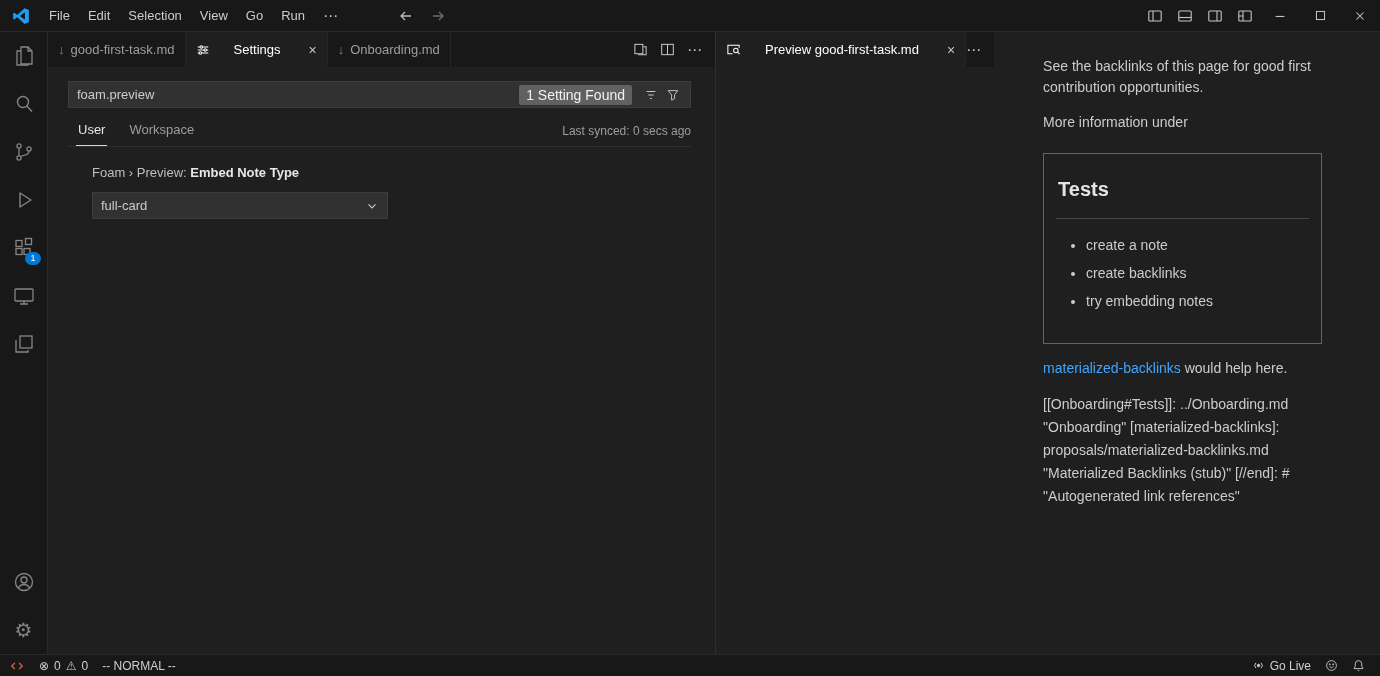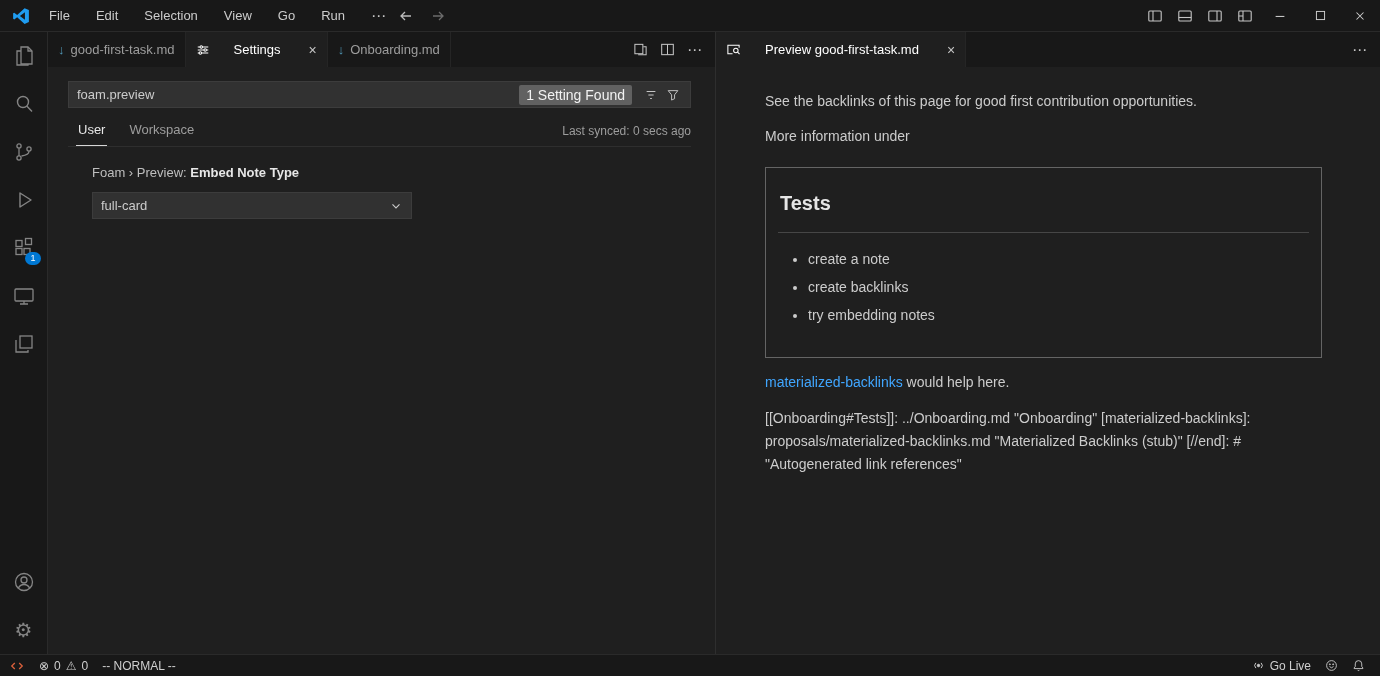--- a/index.html
+++ b/index.html
@@ -10,21 +10,21 @@
   body{
     width:1380px;height:676px;background:#1f1f1f;color:#cccccc;
     font-family:"Liberation Sans","DejaVu Sans",sans-serif;font-size:13px;
   }
   svg{display:block;}
 
   
   .titlebar{height:32px;background:#181818;border-bottom:1px solid #2a2a2a;
     display:flex;align-items:center;position:relative;color:#cccccc;}
   .logo{margin:0 10px 0 12px;}
-  .menus{display:flex;height:100%;align-items:center;gap:8px;}
+  .menus{display:flex;height:100%;align-items:center;}
   .menu-item{padding:0 9px;height:100%;display:flex;align-items:center;font-size:13px;color:#cccccc;}
   .nav-arrows{position:absolute;left:398px;top:0;height:32px;display:flex;align-items:center;gap:16px;}
   .nav-back{color:#bbbbbb;} .nav-fwd{color:#6b6b6b;}
   .command-center{position:absolute;left:455px;top:4px;width:529px;height:24px;background:#2b2b2b;
     border:1px solid #424242;border-radius:6px;display:flex;align-items:center;justify-content:center;
     gap:6px;color:#9c9c9c;font-size:12.5px;}
   .tb-right{margin-left:auto;display:flex;align-items:center;height:100%;}
   .layout-btn{width:30px;height:100%;display:flex;align-items:center;justify-content:center;color:#c5c5c5;}
   .win-btn{width:40px;height:100%;display:flex;align-items:center;justify-content:center;color:#cccccc;}
 
@@ -33,21 +33,21 @@
   .activitybar{width:48px;background:#181818;border-right:1px solid #2a2a2a;
     display:flex;flex-direction:column;align-items:center;}
   .ab-icon{width:48px;height:48px;display:flex;align-items:center;justify-content:center;color:#858585;position:relative;}
   .ab-badge{position:absolute;right:7px;bottom:7px;background:var(--accent);color:#fff;border-radius:10px;
     font-size:9px;line-height:1;padding:2px 5px;}
   .ab-bottom{margin-top:auto;}
   .gear-glyph{font-size:20px;color:#858585;}
 
   .editor-area{flex:1;display:flex;min-width:0;background:#1f1f1f;}
   .left-group{width:668px;display:flex;flex-direction:column;border-right:1px solid #2e2e2e;}
-  .right-group{flex:1;display:flex;flex-direction:column;min-width:0;}
+  .right-group{flex:1;display:flex;flex-direction:row;min-width:0;}
 
   .tabbar{height:35px;background:#181818;display:flex;align-items:stretch;flex:none;}
   .tab{display:flex;align-items:center;gap:6px;padding:0 10px;font-size:13px;color:#9d9d9d;
     background:#181818;border-right:1px solid #252525;white-space:nowrap;}
   .tab.active{background:#1f1f1f;color:#ffffff;gap:24px;}
   .tab-close{font-size:14px;margin-left:4px;color:#c5c5c5;line-height:1;}
   .md-glyph{color:var(--md_icon);font-weight:bold;font-size:13px;}
   .editor-actions{margin-left:auto;display:flex;align-items:center;gap:12px;padding-right:12px;color:#c5c5c5;}
   .more-glyph{font-size:15px;color:#c5c5c5;letter-spacing:1px;}
 
@@ -58,21 +58,21 @@
   .search-value{flex:1;font-size:13px;}
   .found-badge{background:#616161;color:#f2f2f2;font-size:14px;padding:2px 7px;border-radius:2px;margin-right:8px;white-space:nowrap;}
   .search-icon-btn{width:22px;display:flex;align-items:center;justify-content:center;color:#c5c5c5;}
   .scope-row{display:flex;align-items:flex-end;margin-top:8px;border-bottom:1px solid #2e2e2e;height:31px;padding-left:8px;}
   .scope{margin-right:20px;color:#9d9d9d;font-size:13px;padding:0 2px 8px;border-bottom:1px solid transparent;}
   .scope.active{color:#e7e7e7;border-bottom-color:#d7d7d7;}
   .last-synced{margin-left:auto;color:#9d9d9d;font-size:12px;padding-bottom:8px;}
   .setting-item{margin:18px 0 0 24px;}
   .setting-title{font-size:13px;color:#bfbfbf;}
   .setting-name{font-weight:bold;color:#e7e7e7;}
-  .select{margin-top:12px;width:320px;height:27px;background:#313131;border:1px solid #3c3c3c;
+  .select{margin-top:12px;width:296px;height:27px;background:#313131;border:1px solid #3c3c3c;
     display:flex;align-items:center;justify-content:space-between;padding:0 8px;color:#cccccc;font-size:13px;}
 
   
   .preview{flex:1;overflow:hidden;padding:10px 58px 0 49px;font-size:14px;line-height:1.5;color:#cccccc;}
   .preview h1{font-size:28px;font-weight:600;color:#eaeaea;margin:18px 0 14px;padding-bottom:10px;
     border-bottom:1px solid #464646;}
   .preview p{margin:14px 0;}
   .embed{border:1px solid #646464;margin-top:20px;padding:14px 12px 24px;}
   .embed h2{font-size:20px;font-weight:600;color:#e5e5e5;margin:0;padding:6px 2px 14px;border-bottom:1px solid #464646;}
   .embed ul{margin:16px 0 0;padding-left:30px;}

